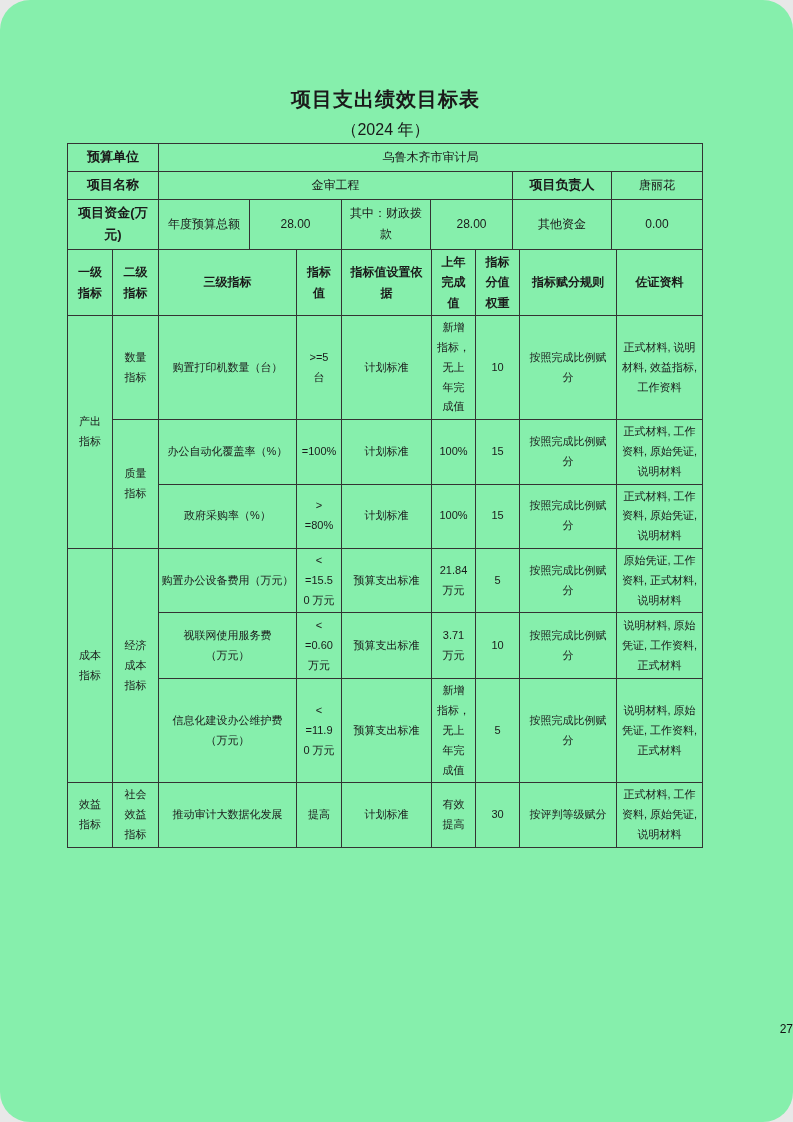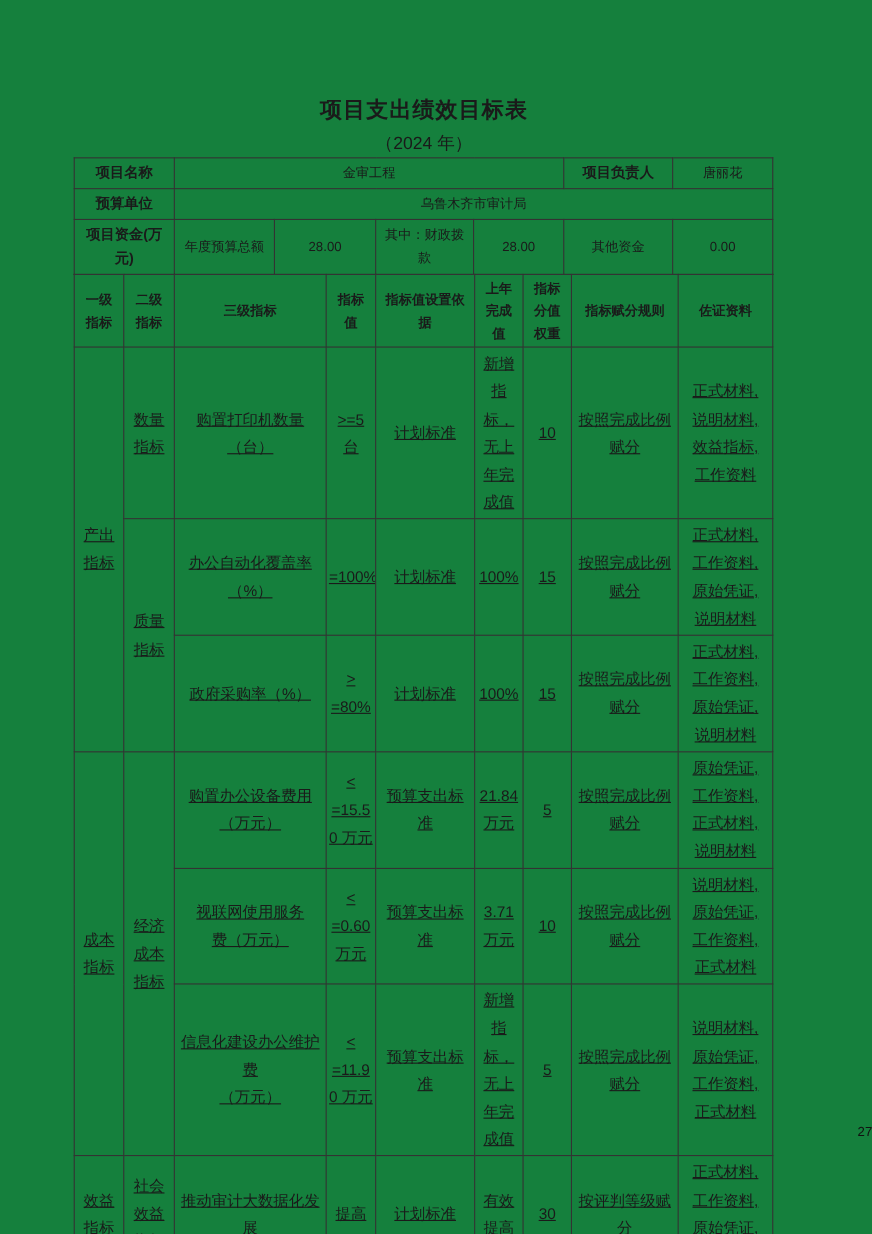--- a/index.html
+++ b/index.html
@@ -1,24 +1,25 @@
 <!DOCTYPE html>
 <html><head>
 <meta charset="utf-8">
 <style>
   * { margin:0; padding:0; box-sizing:border-box; }
   html,body { background:#e8e8e8; }
   .page {
     position:relative;
     width:793px; height:1122px;
-    background:#15803d;
+    background:#86efac;
     margin:0 auto;
     font-family:"Liberation Sans","DejaVu Sans",sans-serif;
     color:#1a1a1a;
     overflow:hidden;
+    border-radius:30px;
   }
   .title {
     position:absolute; top:86px; left:68px; width:635px;
     text-align:center; font-size:20px; font-weight:bold;
     letter-spacing:1px;
   }
   .subtitle {
     position:absolute; top:120px; left:68px; width:635px;
     text-align:center; font-size:16px;
   }
@@ -34,21 +35,21 @@
     overflow:hidden;
   }
   .lbl { font-weight:bold; font-size:13px; }
   .h22 { height:25px; }
   .h23 { height:26px; }
   .h46 { height:46px; }
   .h58 { height:58px; }
   .goal { text-align:left; padding:4px 8px; line-height:2; }
   
   .ind th { font-weight:bold; line-height:1.7; height:66px; }
-  .ind td { font-size:14px; line-height:1.8;text-decoration:underline; }
+  .ind td { font-size:11px; line-height:1.8; }
   th.np, td.np { padding:2px 7px; }
   th.np6 { padding:2px 6px; }
   td.c4 { padding:2px 2px; }
   td.c6 { padding:2px 2px; }
   td.c8 { padding:2px 6px; }
   .pre { white-space:pre-line; }
   .h100 { height:100px; }
   .h64  { height:64px; }
   .h66  { height:66px; }
   .h104 { height:104px; }
@@ -72,28 +73,28 @@
         <col style="width:91px">
           <col style="width:91px">
           <col style="width:92px">
         <col style="width:89px">
           <col style="width:82px">
           <col style="width:99px">
           <col style="width:91px">
       </colgroup>
       <tbody>
           <tr>
+        <td class="lbl h22">预算单位</td>
+        <td colspan="6">乌鲁木齐市审计局</td>
+      </tr>
+      <tr>
         <td class="lbl h23">项目名称</td>
         <td colspan="4">金审工程</td>
         <td class="lbl">项目负责人</td>
         <td>唐丽花</td>
-      </tr>
-      <tr>
-        <td class="lbl h22">预算单位</td>
-        <td colspan="6">乌鲁木齐市审计局</td>
       </tr>
       <tr>
         <td class="lbl h46">项目资金(万元)</td>
         <td>年度预算总额</td>
         <td>28.00</td>
         <td>其中：财政拨款</td>
         <td>28.00</td>
         <td>其他资金</td>
         <td>0.00</td>
       </tr>

